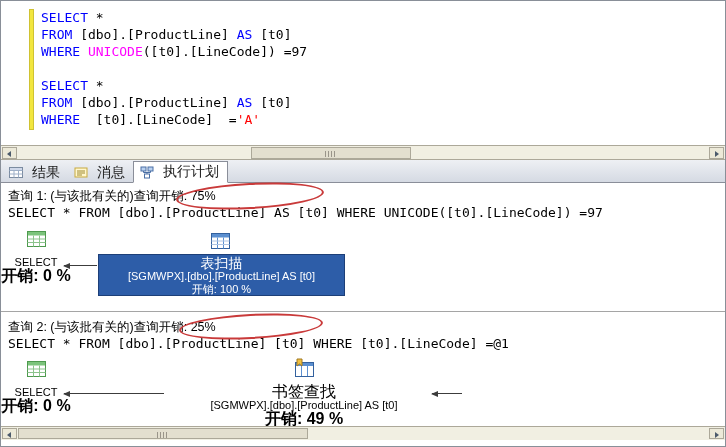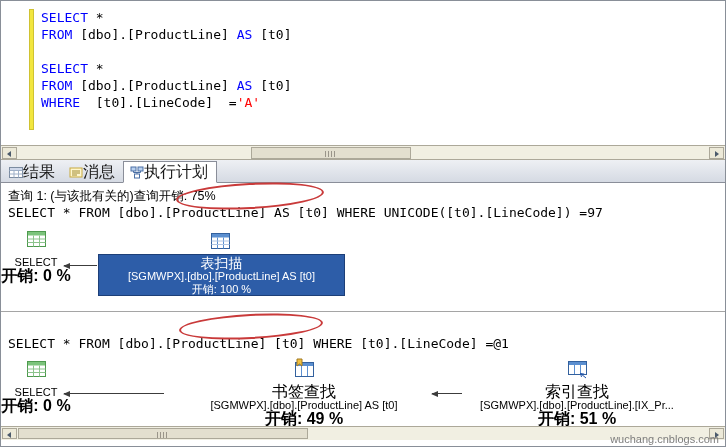--- a/index.html
+++ b/index.html
@@ -19,21 +19,21 @@
   .hsplit { position:absolute; left:0; top:144px; width:724px; height:15px; background:#f1efe2; border-top:1px solid #aca899; border-bottom:1px solid #aca899; }
   .sb-btn { position:absolute; top:1px; width:15px; height:12px; background:#ece9d8; border:1px solid #aca899; }
   .sb-btn .tri-l { position:absolute; left:4px; top:3px; width:0; height:0; border:3px solid transparent; border-right:4px solid #4b5a6b; border-left:0; }
   .sb-btn .tri-r { position:absolute; left:5px; top:3px; width:0; height:0; border:3px solid transparent; border-left:4px solid #4b5a6b; border-right:0; }
   .sb-thumb { position:absolute; top:1px; height:12px; background:#e3dfcf; border:1px solid #aca899; }
   .sb-thumb::after { content:""; position:absolute; left:50%; top:3px; margin-left:-6px; width:12px; height:6px;
     background:repeating-linear-gradient(90deg,#9a958a 0 1px,transparent 1px 3px); }
 
   
   .tabstrip { position:absolute; left:0; top:159px; width:724px; height:22px; background:linear-gradient(#eef0f4,#d5dae3); display:flex; align-items:flex-end; padding-left:2px; z-index:2; }
-  .tab { display:flex; align-items:center; gap:0; height:19px; padding:0 8px 0 6px; font-size:16px; color:#1a1a1a; cursor:default; }
+  .tab { display:flex; align-items:center; gap:9px; height:19px; padding:0 8px 0 6px; font-size:14px; color:#1a1a1a; cursor:default; }
   .tab.active { position:relative; top:1px; height:22px; background:#fff; border:1px solid #8a8e99; border-bottom:1px solid #fff; z-index:3; }
   .ticon svg { display:block; }
   .tlabel { white-space:nowrap; }
 
   
   .plan { position:absolute; left:0; top:181px; width:724px; height:264px; background:#fff; border-top:1px solid #8a8e99; font-size:12px; }
   .q-header { position:absolute; left:7px; font-weight:normal; font-size:12.5px; color:#000; white-space:pre; }
   .q-stmt { position:absolute; left:7px; font-family:"DejaVu Sans Mono","Liberation Mono",monospace; font-size:13px; color:#000; white-space:pre; }
   .sep { position:absolute; left:0; width:724px; border-top:1px solid #a5a5a5; }
 
@@ -65,20 +65,21 @@
 </head>
 <body>
 
 <div class="app">
 
   <div class="editor">
     <div class="change-bar"></div>
     <div class="code">
       <div class="code-line"><span class="tk kw">SELECT</span><span class="tk"> *</span></div>
       <div class="code-line"><span class="tk kw">FROM</span><span class="tk"> [dbo].[ProductLine] </span><span class="tk kw">AS</span><span class="tk"> [t0]</span></div>
+      <div class="code-line"><span class="tk kw">WHERE</span><span class="tk"> </span><span class="tk fn">UNICODE</span><span class="tk">([t0].[LineCode]) =97</span></div>
       <div class="code-line"></div>
       <div class="code-line"><span class="tk kw">SELECT</span><span class="tk"> *</span></div>
       <div class="code-line"><span class="tk kw">FROM</span><span class="tk"> [dbo].[ProductLine] </span><span class="tk kw">AS</span><span class="tk"> [t0]</span></div>
       <div class="code-line"><span class="tk kw">WHERE</span><span class="tk">  [t0].[LineCode]  =</span><span class="tk str">'A'</span></div>
     </div>
   </div>
 
   <div class="hsplit">
     <div class="sb-btn" style="left:1px;">
         <span class="tri-l"></span>
@@ -151,20 +152,21 @@
         </svg>
     </span>
     <div class="scan-box" style="left:97px;top:71px;width:247px;height:42px;">
       <div class="bx-title">表扫描</div>
       <div class="bx-obj">[SGMWPX].[dbo].[ProductLine] AS [t0]</div>
       <div class="bx-cost">开销: 100 %</div>
     </div>
 
     <div class="sep" style="top:128px;"></div>
 
+    <div class="q-header" style="top:136px;">查询 2: (与该批有关的)查询开销: 25%</div>
     <div class="red-ellipse" style="left:178px;top:131px;width:144px;height:25px;"></div>
     <div class="q-stmt" style="top:153px;">SELECT * FROM [dbo].[ProductLine] [t0] WHERE [t0].[LineCode] =@1</div>
 
     <div class="node" style="left:6px;top:174px;width:58px;">
       <span class="nicon">
         <svg width="23" height="23" viewBox="0 0 23 23">
             <rect x="2.5" y="4.5" width="18" height="15" fill="#ffffff" stroke="#4e9a4e"></rect>
             <rect x="3" y="5" width="17" height="3.5" fill="#7cc47c"></rect>
             <path d="M2.5 12h18 M2.5 15.5h18 M8.5 8.5v11 M14.5 8.5v11" stroke="#8cc48c" fill="none"></path>
           </svg>
@@ -184,40 +186,26 @@
             <path d="M4 2v7l2.5-2L9 9V2z" fill="#f0c040" stroke="#a07820"></path>
           </svg>
       </span>
       <div class="ntitle">书签查找</div>
       <div class="nobj">[SGMWPX].[dbo].[ProductLine] AS [t0]</div>
       <div class="ncost">开销: 49 %</div>
     </div>
 
     <div class="plan-arrow" style="left:431px;top:210px;width:30px;"></div>
 
-    <div class="node" style="left:452px;top:174px;width:248px;">
-      <span class="nicon">
-        <svg width="23" height="23" viewBox="0 0 23 23">
-            <rect x="2.5" y="4.5" width="18" height="13" fill="#ffffff" stroke="#33619e"></rect>
-            <rect x="3" y="5" width="17" height="3" fill="#5b8fd0"></rect>
-            <path d="M8.5 8v9 M14.5 8v9" stroke="#5b8fd0" fill="none"></path>
-            <path d="M20 21l-5.5-4.5 M14.5 16.5l1 3.5 M14.5 16.5l3.8 0.6" stroke="#2255aa" fill="none"></path>
-          </svg>
-      </span>
-      <div class="ntitle">索引查找</div>
-      <div class="nobj">[SGMWPX].[dbo].[ProductLine].[IX_Pr...</div>
-      <div class="ncost">开销: 51 %</div>
-    </div>
 
     <div class="plan-hsb">
       <div class="sb-btn" style="left:1px;">
           <span class="tri-l"></span>
         </div>
       <div class="sb-thumb" style="left:17px;width:290px;"></div>
       <div class="sb-btn" style="right:1px;">
           <span class="tri-r"></span>
         </div>
     </div>
 
-    <div class="watermark">wuchang.cnblogs.com</div>
   </div>
 
 </div>
 
 </body></html>

